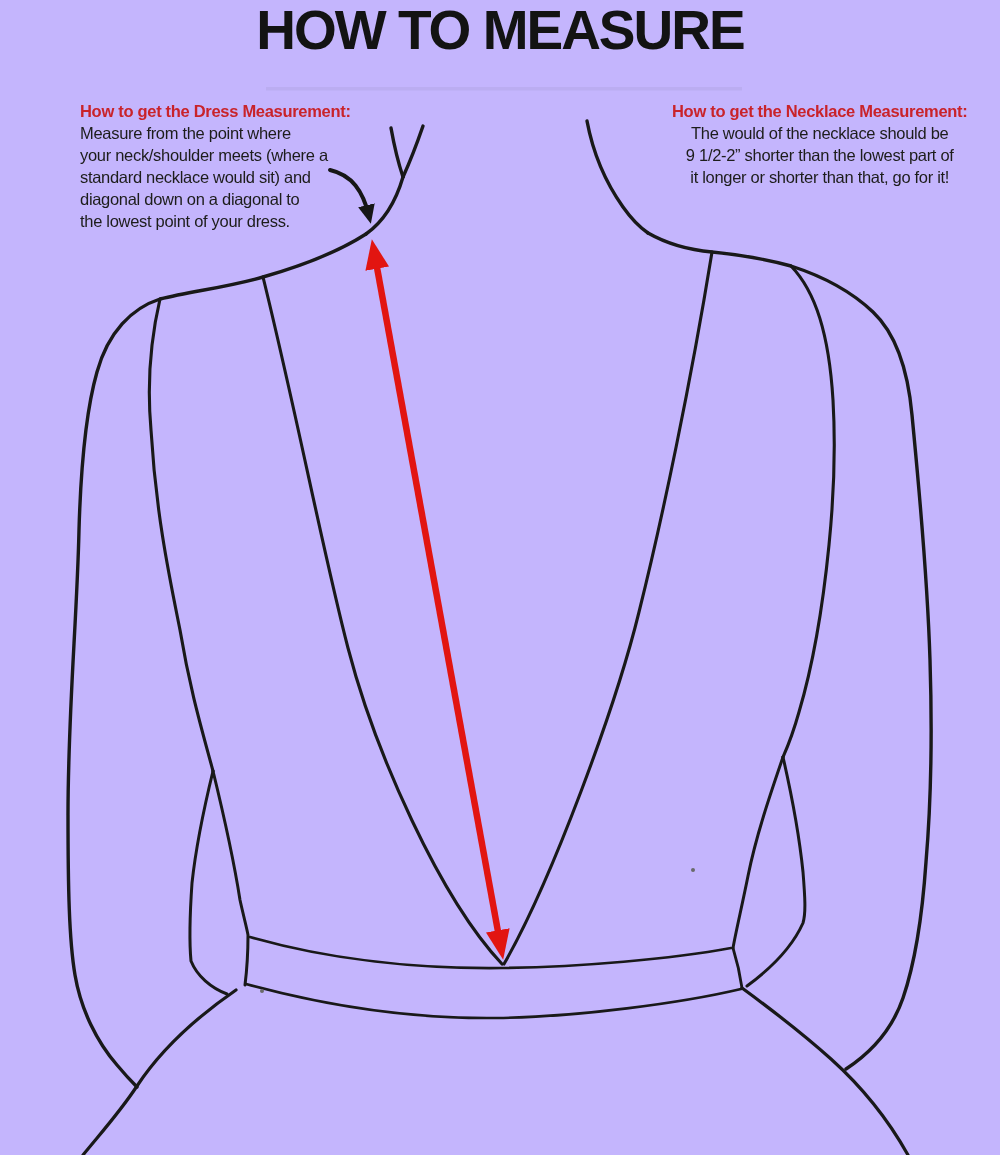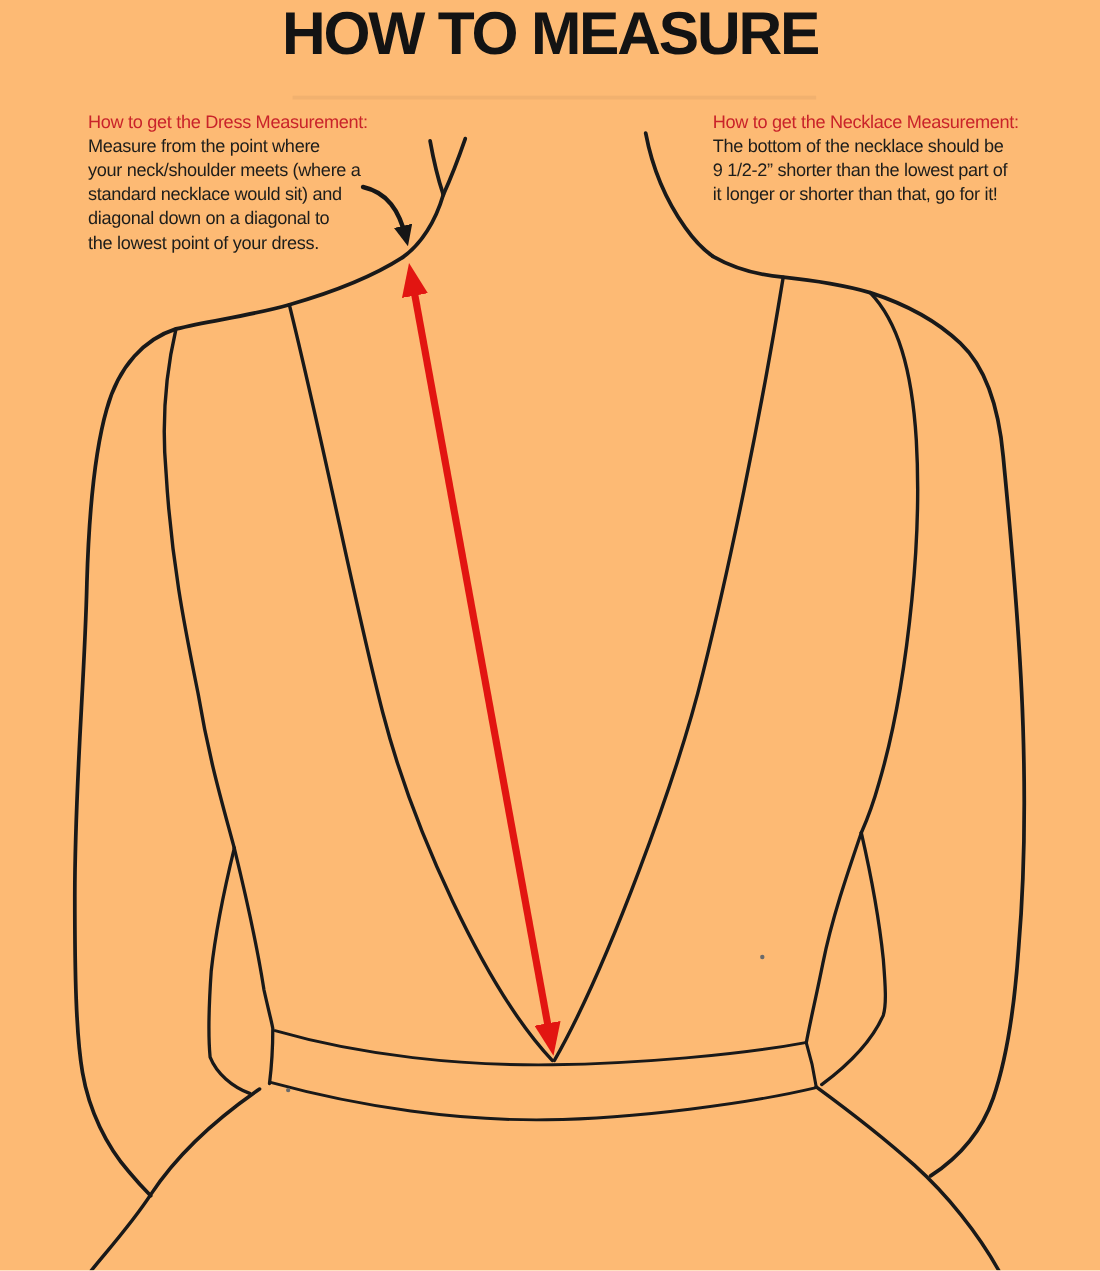--- a/index.html
+++ b/index.html
@@ -1,57 +1,57 @@
 <!DOCTYPE html>
 <html><head>
 <meta charset="utf-8">
 <style>
   html,body { margin:0; padding:0; background:#ffffff; }
   .page {
     position:relative;
     width:1000px; height:1155px;
-    background:#fdba74;
+    background:#c4b5fd;
     overflow:hidden;
     font-family:"Liberation Sans", sans-serif;
   }
   .title {
     position:absolute; top:0; left:0; width:100%; height:60px;
     line-height:60px; text-align:center;
     font-size:55px; font-weight:700; letter-spacing:-2px;
     color:#131313; white-space:nowrap;
   }
   .figure-svg { position:absolute; top:0; left:0; }
   .note {
     position:absolute;
     font-size:16.5px; line-height:22px; letter-spacing:-0.3px;
     color:#1d1d1b; white-space:nowrap;
   }
   .note-dress    { left:80px;  top:100px; }
-  .note-necklace { left:648px; top:100px; }
-  .note-heading  { color:#c9232a; }
+  .note-necklace { left:672px; top:100px;text-align:center; }
+  .note-heading  { color:#c9232a;font-weight:bold; }
 </style>
 </head>
 <body>
 
 <div class="page">
 
   <div class="title">HOW TO MEASURE</div>
 
   <div class="note note-dress">
     <div class="note-heading">How to get the Dress Measurement:</div>
     <div>Measure from the point where</div>
     <div>your neck/shoulder meets (where a</div>
     <div>standard necklace would sit) and</div>
     <div>diagonal down on a diagonal to</div>
     <div>the lowest point of your dress.</div>
   </div>
 
   <div class="note note-necklace">
     <div class="note-heading">How to get the Necklace Measurement:</div>
-    <div>The bottom of the necklace should be</div>
+    <div>The would of the necklace should be</div>
     <div>9 1/2-2” shorter than the lowest part of</div>
     <div>it longer or shorter than that, go for it!</div>
   </div>
 
   <svg class="figure-svg" width="1000" height="1155" viewBox="0 0 1000 1155">
     <defs>
       <marker id="redHead" markerUnits="userSpaceOnUse" markerWidth="30" markerHeight="24" refX="18" refY="12" orient="auto-start-reverse">
         <path d="M0,0 L30,12 L0,24 Z" fill="#e21511"></path>
       </marker>
       <marker id="blackHead" markerUnits="userSpaceOnUse" markerWidth="19" markerHeight="17" refX="11" refY="8.5" orient="auto">

